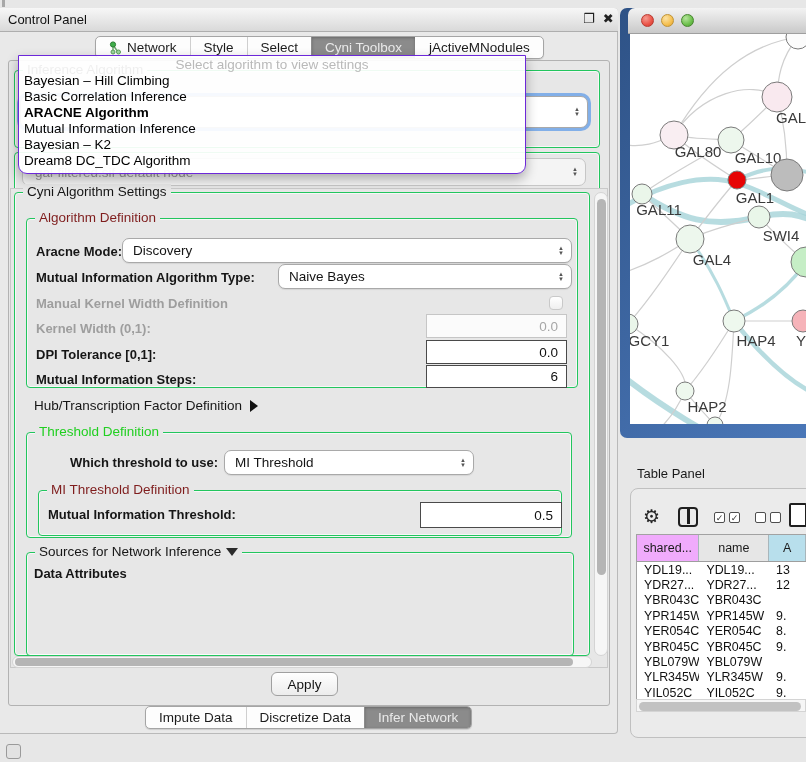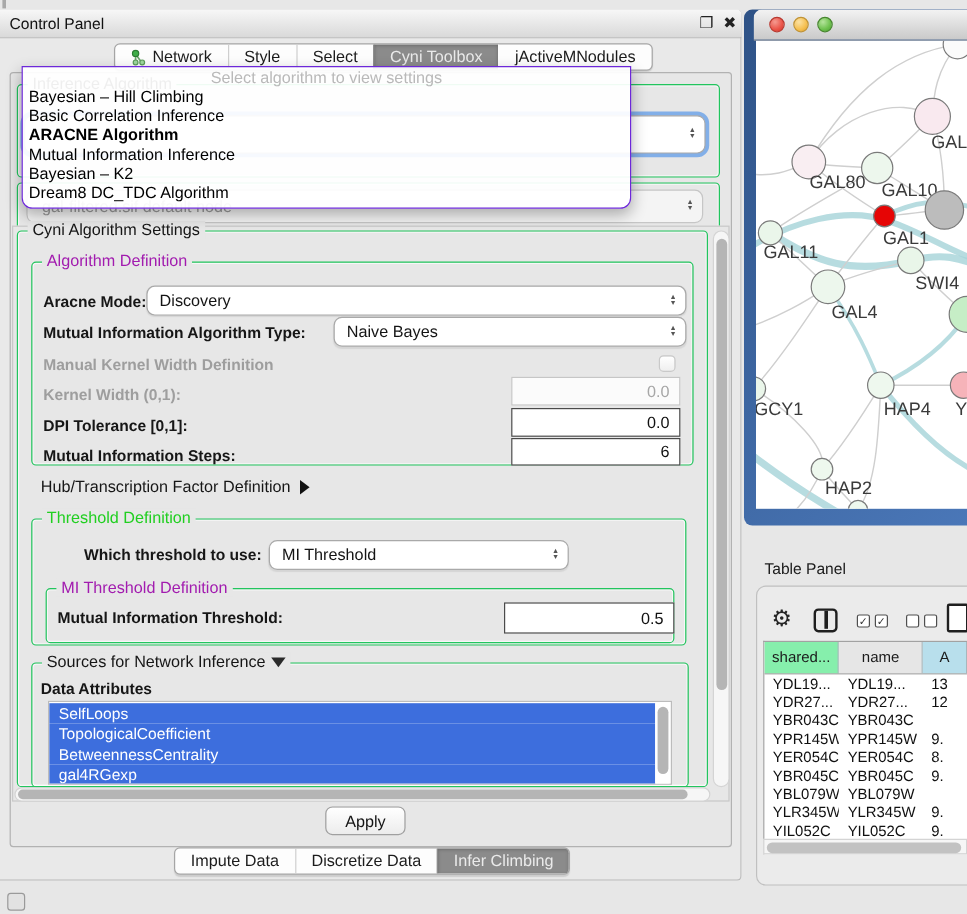--- a/index.html
+++ b/index.html
@@ -22,21 +22,21 @@
   .tabbar .seg.sel + .seg{border-left-color:#fdfdfd;}
   #top-tabs{left:95px;top:36px;}
   #bottom-tabs{left:145px;top:706px;}
 
   
   .content-rect{left:8px;top:60px;width:602px;height:646px;background:#e7e7e7;border:1px solid #b2b2b2;border-radius:3px;}
 
   
   .grp{border:1px solid #22c55e;border-radius:4px;box-shadow:inset 0 0 0 1px rgba(255,255,255,.65);}
   .legend{position:absolute;top:-9px;left:8px;background:#e7e7e7;padding:0 4px;font-size:13.5px;color:#161616;white-space:nowrap;}
-  .legend.blue{color:#a21caf;}
+  .legend.blue{color:#7f1d1d;}
   .legend.green{color:#21cf21;}
 
   
   .combo{background:#fff;border:1px solid #a9a9a9;border-radius:7px;display:flex;align-items:center;font-size:13.5px;color:#141414;box-shadow:0 1px 1px rgba(0,0,0,.08);}
   .combo .ctext{padding-left:10px;flex:1;white-space:nowrap;overflow:hidden;}
   .combo .arr{display:flex;flex-direction:column;align-items:center;justify-content:center;width:20px;color:#555;line-height:5px;font-size:6px;}
   .combo.disabled{background:#f4f4f4;border-color:#c6c6c6;color:#9b9b9b;box-shadow:none;}
   .combo.focus{box-shadow:0 0 0 3px rgba(96,156,232,.75);}
 
   
@@ -215,50 +215,39 @@
   <div class="abs grp" style="left:38px;top:490px;width:524px;height:46px;">
     <span class="legend blue">MI Threshold Definition</span>
   </div>
   <div class="abs lbl" style="left:48px;top:507px;">Mutual Information Threshold:</div>
   <div class="abs field" style="left:420px;top:502px;width:142px;height:26px;">0.5</div>
 
   <div class="abs grp" style="left:26px;top:552px;width:548px;height:104px;">
     <span class="legend"><span>Sources for Network Inference</span><span class="tri-down"></span></span>
   </div>
   <div class="abs lbl" style="left:34px;top:566px;">Data Attributes</div>
-  <div class="abs listbox" style="left:40px;top:584px;width:520px;height:70px;">
-    <div id="attr-list" style="position:absolute;left:0;top:1px;right:13px;">
-        <div class="attr-item" style="background: rgb(61, 110, 221);">SelfLoops</div>
-        <div class="attr-item" style="background: rgb(61, 110, 221);">TopologicalCoefficient</div>
-        <div class="attr-item" style="background: rgb(61, 110, 221);">BetweennessCentrality</div>
-        <div class="attr-item" style="background: rgb(61, 110, 221);">gal4RGexp</div>
-      </div>
-    <div class="abs" style="right:1px;top:1px;width:12px;height:68px;background:#fff;">
-      <div class="sb-thumb" style="left:1.5px;top:3px;width:9px;height:56px;"></div>
-    </div>
-  </div>
 
   <div class="abs sb-track" style="left:594px;top:192px;width:14px;height:464px;">
     <div class="sb-thumb" style="left:1.5px;top:6px;width:9px;height:376px;"></div>
   </div>
   <div class="abs sb-track" style="left:12px;top:656px;width:580px;height:12px;">
     <div class="sb-thumb" style="left:2px;top:1px;width:558px;height:8px;"></div>
   </div>
 
   <div class="abs apply-btn">Apply</div>
 
   <div class="abs tabbar" id="bottom-tabs">
       <span class="seg">
         <span>Impute Data</span>
       </span>
       <span class="seg">
         <span>Discretize Data</span>
       </span>
       <span class="seg sel">
-        <span>Infer Climbing</span>
+        <span>Infer Network</span>
       </span>
     </div>
 
   <div class="abs popup">
     <div class="ph">Select algorithm to view settings</div>
     <div id="popup-items">
         <div class="item">Bayesian – Hill Climbing</div>
         <div class="item">Basic Correlation Inference</div>
         <div class="item bold">ARACNE Algorithm</div>
         <div class="item">Mutual Information Inference</div>
@@ -345,21 +334,21 @@
       <span class="cb">✓</span>
   </div>
   <div class="abs cbpair" style="left:755px;top:512px;">
     <span class="cb"></span>
       <span class="cb"></span>
   </div>
   <div class="abs pageicon"></div>
 
   <div class="abs tbl">
     <div class="tbl-head" id="tbl-head">
-        <div class="hc" style="width: 68px; background: #86efac;">shared...</div>
+        <div class="hc" style="width: 68px; background: #f0abfc;">shared...</div>
         <div class="hc" style="width: 76px; background: rgb(230, 230, 230);">name</div>
         <div class="hc" style="width: 40px; background: rgb(184, 223, 236);">A</div>
       </div>
     <div id="tbl-body">
         <div class="tbl-row">
           <div class="c" style="width: 68px;">YDL19...</div>
           <div class="c" style="width: 76px;">YDL19...</div>
           <div class="c" style="width: 40px;">13</div>
         </div>
         <div class="tbl-row">

